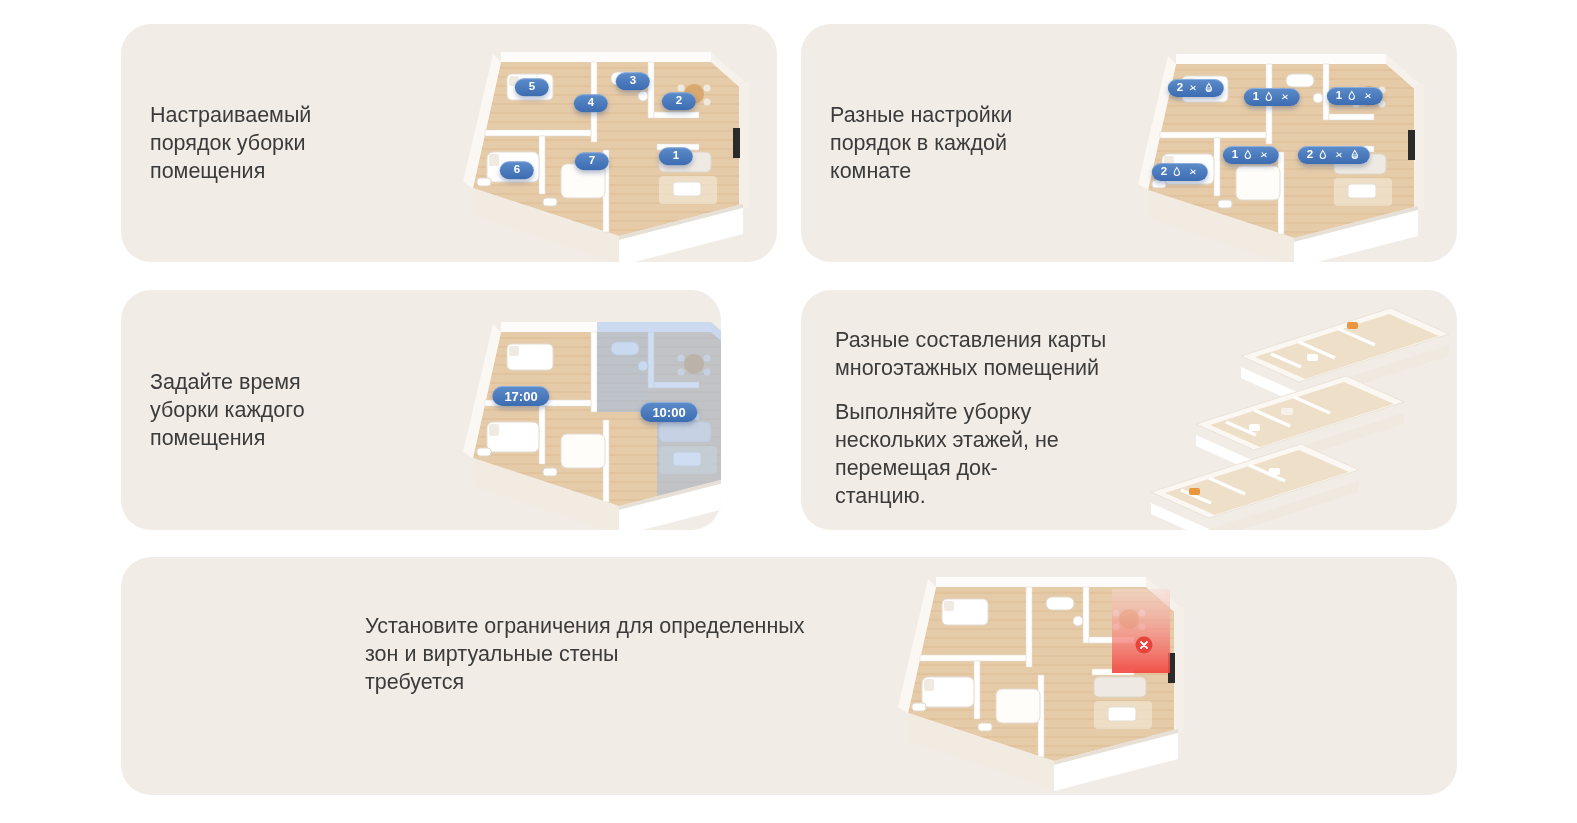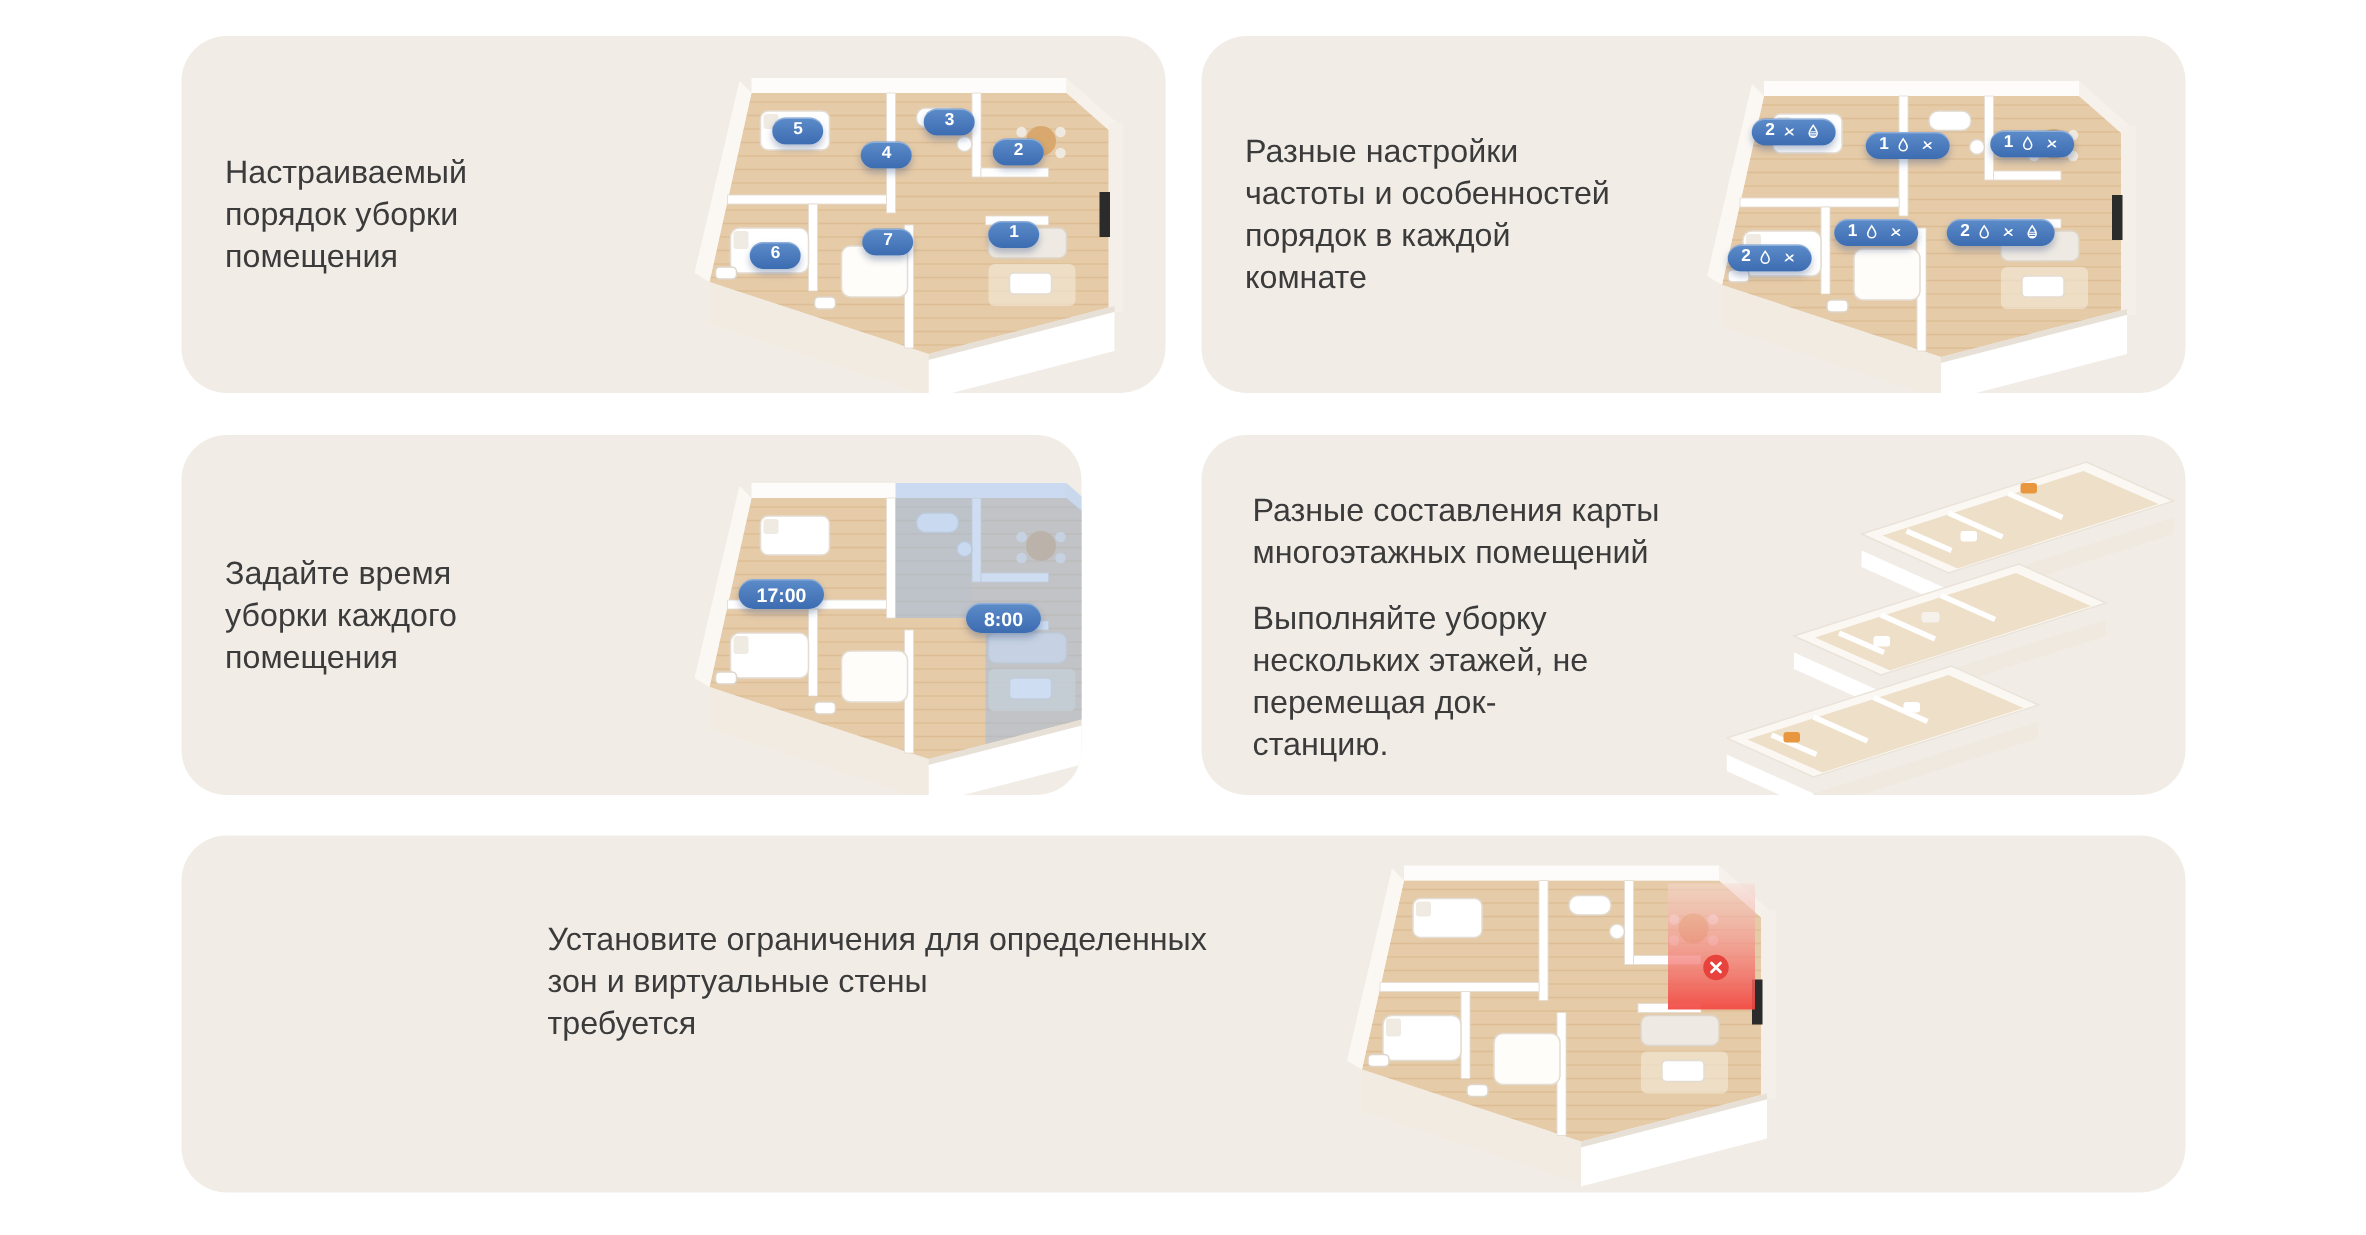--- a/index.html
+++ b/index.html
@@ -155,21 +155,20 @@
       </div>
       <div class="badge" style="left: 74px; top: 134px;">
         <span class="badge__label">6</span>
       </div>
     </div>
 </section>
 
 <section class="card" id="card-settings">
   <div class="card__text">
     <div>Разные настройки</div>
-    <div>частоты и особенностей</div>
     <div>порядок в каждой</div>
     <div>комнате</div>
   </div>
   <div class="plan">
   <svg viewBox="0 0 330 230" preserveAspectRatio="xMidYMin meet">
     <defs>
       <clipPath id="floorClip">
             <polygon points="58,26 268,26 300,52 300,168 176,200 30,152"></polygon>
           </clipPath>
       <linearGradient id="redZoneGrad" x1="0" y1="0" x2="0" y2="1">
@@ -429,21 +428,21 @@
     <g class="ov ov-red">
       <polygon points="234,28 292,28 292,112 234,112" fill="url(#redZoneGrad)"></polygon>
       <circle cx="266" cy="84" r="8.5" fill="#e8423c"></circle>
       <path d="M263 81l6 6M269 81l-6 6" stroke="#ffffff" stroke-width="1.8" stroke-linecap="round"></path>
     </g>
   </svg>
 <div class="badge badge--time" style="left: 78px; top: 90px;">
         <span class="badge__label">17:00</span>
       </div>
       <div class="badge badge--time" style="left: 226px; top: 106px;">
-        <span class="badge__label">8:00</span>
+        <span class="badge__label">10:00</span>
       </div>
     </div>
 </section>
 
 <section class="card" id="card-floors">
   <div class="card__text t-head">
     <div>Разные составления карты</div>
     <div>многоэтажных помещений</div>
   </div>
   <div class="card__text t-body">

